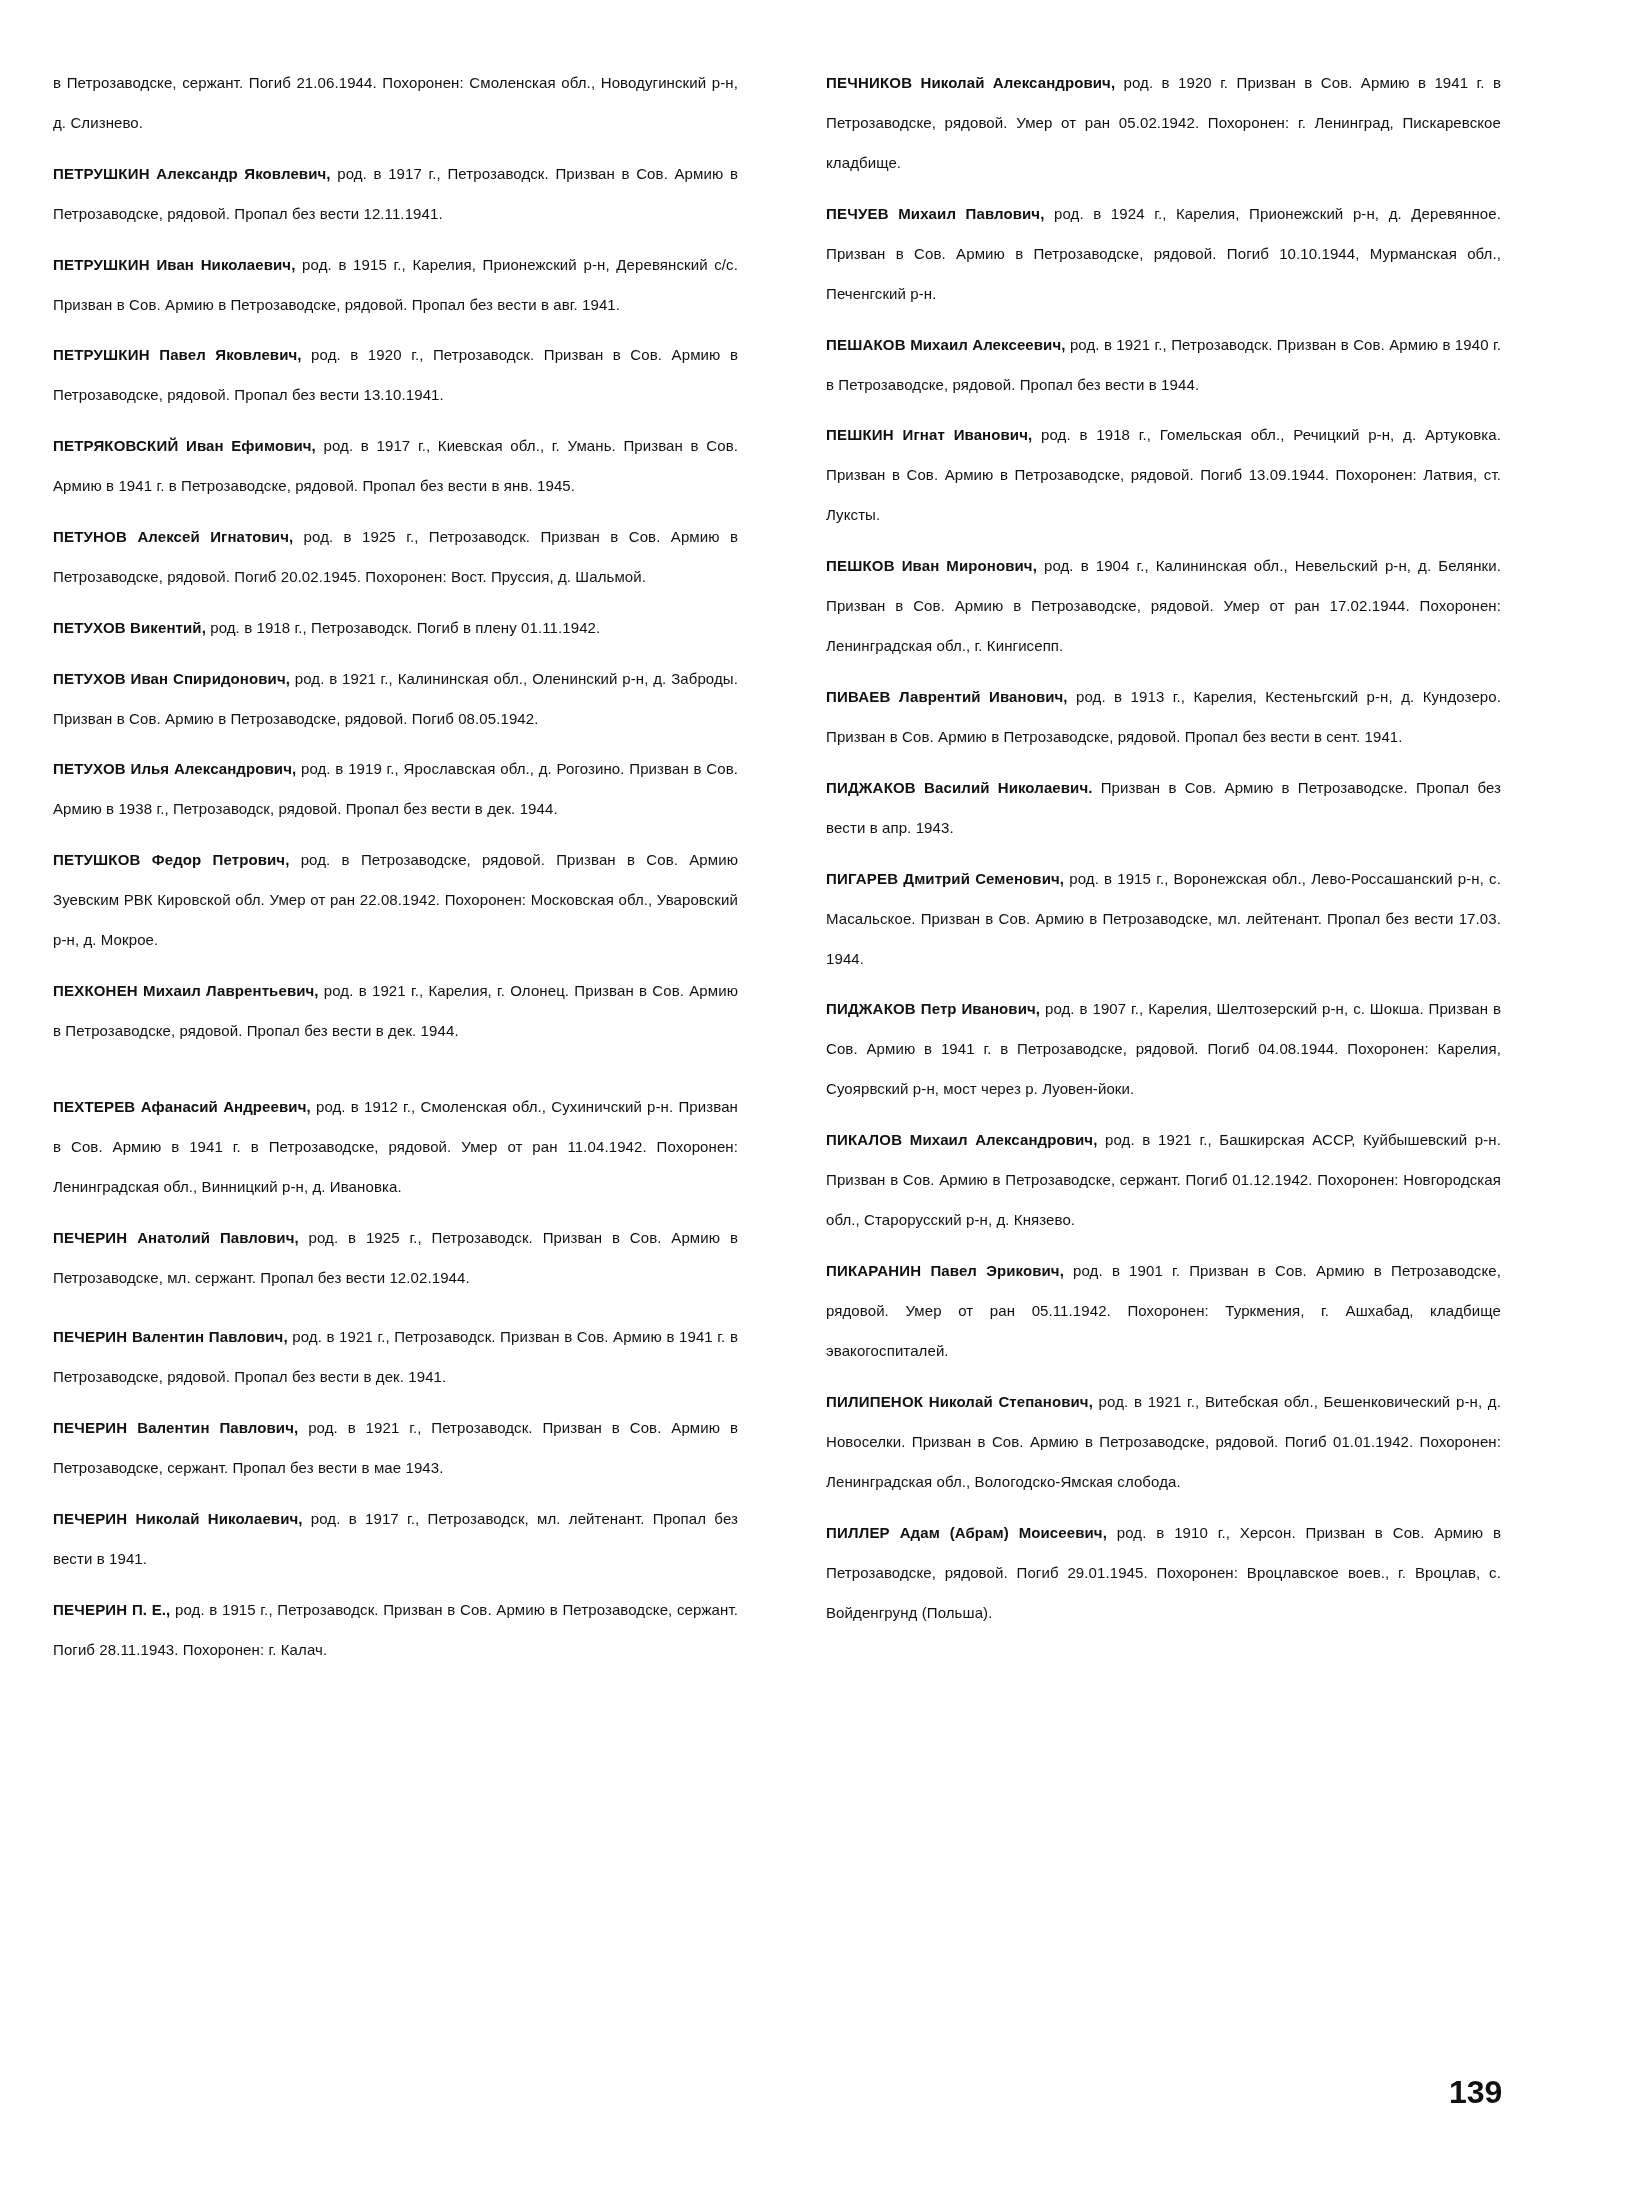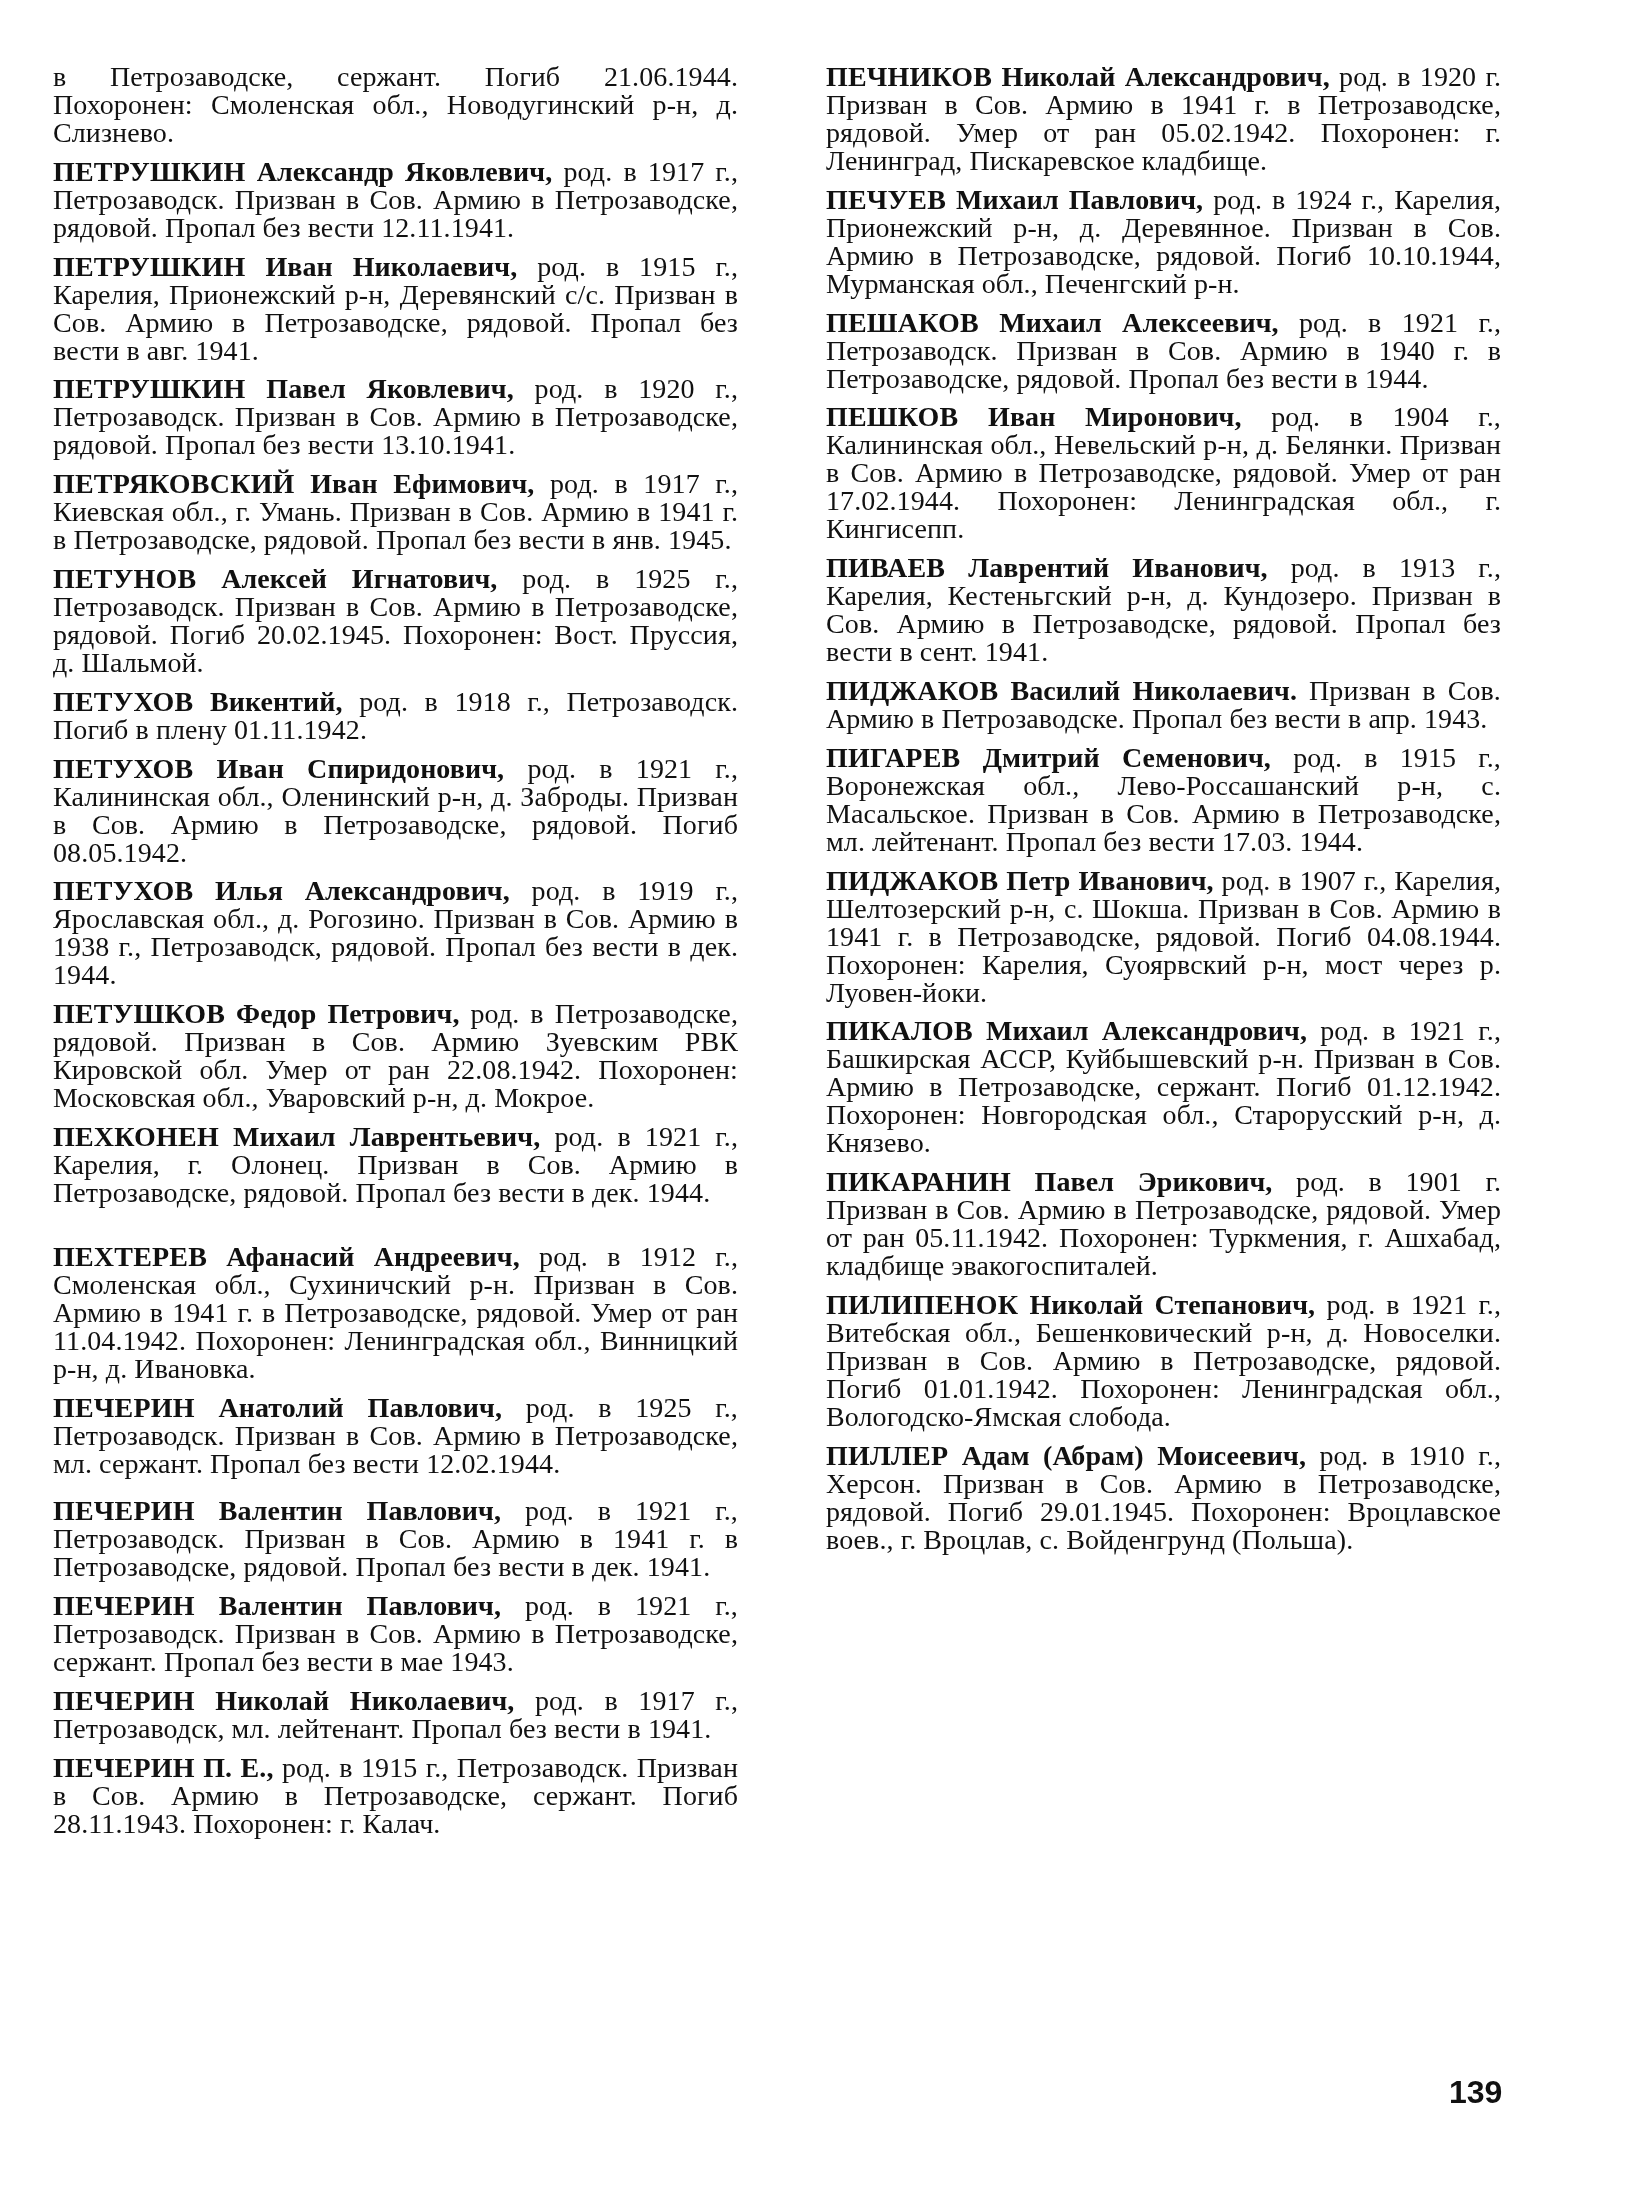--- a/index.html
+++ b/index.html
@@ -4,22 +4,22 @@
 <style>
   html, body { margin: 0; padding: 0; background: #ffffff; }
   body {
     width: 1649px; height: 2205px; position: relative; overflow: hidden;
     font-family: "Liberation Sans", sans-serif; color: #111111;
   }
   .col { position: absolute; top: 63px; }
   .col.left { left: 53px; width: 685px; }
   .col.right { left: 826px; width: 675px; }
   .entry {
-    font-size: 28px; line-height: 28px; text-align: justify;
-    margin: 0 0 10.8px 0; letter-spacing: 0.1px; font-family: Liberation Serif, serif;
+    font-size: 15px; line-height: 40px; text-align: justify;
+    margin: 0 0 10.8px 0; letter-spacing: 0.1px;
   }
   .entry .surname { font-weight: bold; letter-spacing: 0.2px; }
   .entry .given { font-weight: bold; }
   .gap-extra { margin-top: 36px; }
   .gap-extra2 { margin-top: 19.6px; }
   .page-number {
     position: absolute; left: 1449px; top: 2074px;
     font-size: 32px; font-weight: bold; font-family: "Liberation Sans", sans-serif;
   }
 </style>
@@ -43,20 +43,21 @@
   <p class="entry gap-extra2"><span class="surname">ПЕЧЕРИН</span> <span class="given">Валентин Павлович,</span> <span>род. в 1921 г., Петрозаводск. Призван в Сов. Армию в 1941 г. в Петрозаводске, рядовой. Пропал без вести в дек. 1941.</span></p>
   <p class="entry"><span class="surname">ПЕЧЕРИН</span> <span class="given">Валентин Павлович,</span> <span>род. в 1921 г., Петрозаводск. Призван в Сов. Армию в Петрозаводске, сержант. Пропал без вести в мае 1943.</span></p>
   <p class="entry"><span class="surname">ПЕЧЕРИН</span> <span class="given">Николай Николаевич,</span> <span>род. в 1917 г., Петрозаводск, мл. лейтенант. Пропал без вести в 1941.</span></p>
   <p class="entry"><span class="surname">ПЕЧЕРИН</span> <span class="given">П. Е.,</span> <span>род. в 1915 г., Петрозаводск. Призван в Сов. Армию в Петрозаводске, сержант. Погиб 28.11.1943. Похоронен: г. Калач.</span></p>
 </div>
 
 <div class="col right">
   <p class="entry"><span class="surname">ПЕЧНИКОВ</span> <span class="given">Николай Александрович,</span> <span>род. в 1920 г. Призван в Сов. Армию в 1941 г. в Петрозаводске, рядовой. Умер от ран 05.02.1942. Похоронен: г. Ленинград, Пискаревское кладбище.</span></p>
   <p class="entry"><span class="surname">ПЕЧУЕВ</span> <span class="given">Михаил Павлович,</span> <span>род. в 1924 г., Карелия, Прионежский р-н, д. Деревянное. Призван в Сов. Армию в Петрозаводске, рядовой. Погиб 10.10.1944, Мурманская обл., Печенгский р-н.</span></p>
   <p class="entry"><span class="surname">ПЕШАКОВ</span> <span class="given">Михаил Алексеевич,</span> <span>род. в 1921 г., Петрозаводск. Призван в Сов. Армию в 1940 г. в Петрозаводске, рядовой. Пропал без вести в 1944.</span></p>
+  <p class="entry"><span class="surname">ПЕШКИН</span> <span class="given">Игнат Иванович,</span> <span>род. в 1918 г., Гомельская обл., Речицкий р-н, д. Артуковка. Призван в Сов. Армию в Петрозаводске, рядовой. Погиб 13.09.1944. Похоронен: Латвия, ст. Луксты.</span></p>
   <p class="entry"><span class="surname">ПЕШКОВ</span> <span class="given">Иван Миронович,</span> <span>род. в 1904 г., Калининская обл., Невельский р-н, д. Белянки. Призван в Сов. Армию в Петрозаводске, рядовой. Умер от ран 17.02.1944. Похоронен: Ленинградская обл., г. Кингисепп.</span></p>
   <p class="entry"><span class="surname">ПИВАЕВ</span> <span class="given">Лаврентий Иванович,</span> <span>род. в 1913 г., Карелия, Кестеньгский р-н, д. Кундозеро. Призван в Сов. Армию в Петрозаводске, рядовой. Пропал без вести в сент. 1941.</span></p>
   <p class="entry"><span class="surname">ПИДЖАКОВ</span> <span class="given">Василий Николаевич.</span> <span>Призван в Сов. Армию в Петрозаводске. Пропал без вести в апр. 1943.</span></p>
   <p class="entry"><span class="surname">ПИГАРЕВ</span> <span class="given">Дмитрий Семенович,</span> <span>род. в 1915 г., Воронежская обл., Лево-Россашанский р-н, с. Масальское. Призван в Сов. Армию в Петрозаводске, мл. лейтенант. Пропал без вести 17.03. 1944.</span></p>
   <p class="entry"><span class="surname">ПИДЖАКОВ</span> <span class="given">Петр Иванович,</span> <span>род. в 1907 г., Карелия, Шелтозерский р-н, с. Шокша. Призван в Сов. Армию в 1941 г. в Петрозаводске, рядовой. Погиб 04.08.1944. Похоронен: Карелия, Суоярвский р-н, мост через р. Луовен-йоки.</span></p>
   <p class="entry"><span class="surname">ПИКАЛОВ</span> <span class="given">Михаил Александрович,</span> <span>род. в 1921 г., Башкирская АССР, Куйбышевский р-н. Призван в Сов. Армию в Петрозаводске, сержант. Погиб 01.12.1942. Похоронен: Новгородская обл., Старорусский р-н, д. Князево.</span></p>
   <p class="entry"><span class="surname">ПИКАРАНИН</span> <span class="given">Павел Эрикович,</span> <span>род. в 1901 г. Призван в Сов. Армию в Петрозаводске, рядовой. Умер от ран 05.11.1942. Похоронен: Туркмения, г. Ашхабад, кладбище эвакогоспиталей.</span></p>
   <p class="entry"><span class="surname">ПИЛИПЕНОК</span> <span class="given">Николай Степанович,</span> <span>род. в 1921 г., Витебская обл., Бешенковический р-н, д. Новоселки. Призван в Сов. Армию в Петрозаводске, рядовой. Погиб 01.01.1942. Похоронен: Ленинградская обл., Вологодско-Ямская слобода.</span></p>
   <p class="entry"><span class="surname">ПИЛЛЕР</span> <span class="given">Адам (Абрам) Моисеевич,</span> <span>род. в 1910 г., Херсон. Призван в Сов. Армию в Петрозаводске, рядовой. Погиб 29.01.1945. Похоронен: Вроцлавское воев., г. Вроцлав, с. Войденгрунд (Польша).</span></p>
 </div>

